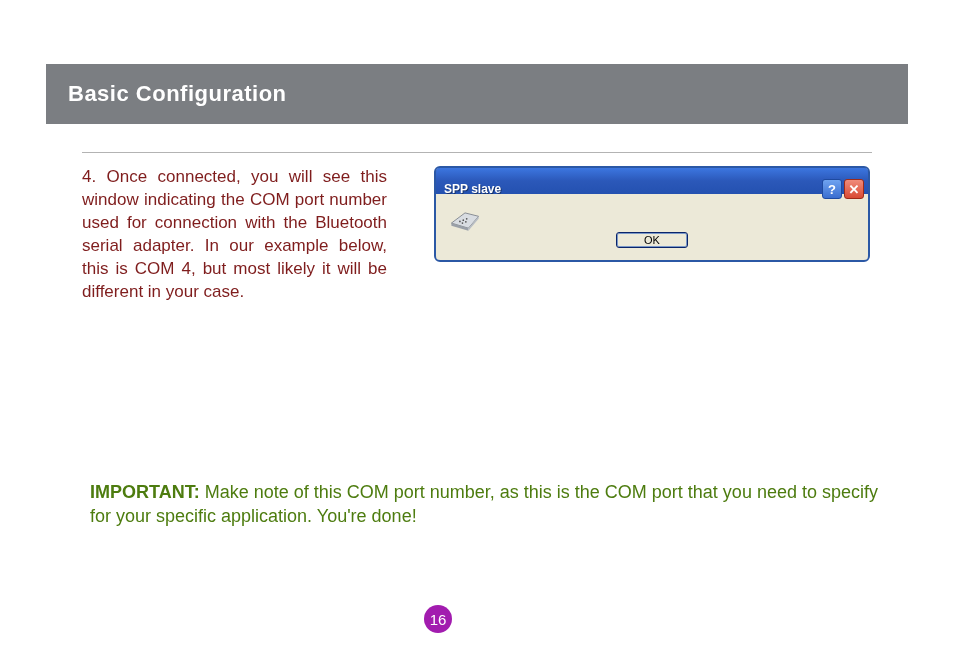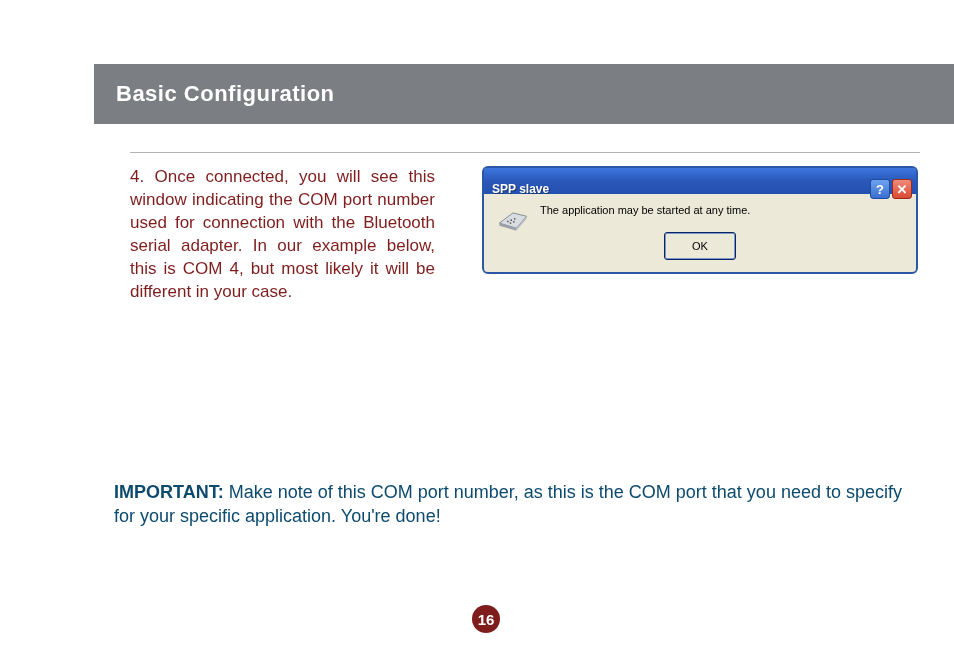--- a/index.html
+++ b/index.html
@@ -1,17 +1,17 @@
 <!DOCTYPE html>
 <html><head>
 <meta charset="utf-8">
 <style>
   * { box-sizing: border-box; margin: 0; padding: 0; }
   html, body { width: 954px; height: 665px; background: #fff; font-family: Arial, Helvetica, sans-serif; }
-  .page { position: relative; width: 876px; height: 665px; margin-left: 48px; }
+  .page { position: relative; width: 876px; height: 665px; }
   .header-bar {
     position: absolute;
     left: 46px; top: 64px;
     width: 862px; height: 60px;
     background: #7b7e82;
     display: flex; align-items: center;
     padding-left: 22px;
   }
   .header-title {
     color: #fff;
@@ -90,47 +90,47 @@
   .chk {
     width: 13px; height: 13px;
     border: 1px solid #2b58a5;
     background: #fff;
     margin-right: 6px;
   }
   .ok-row { text-align: center; }
   .ok-btn {
     display: inline-block;
     min-width: 72px;
-    padding: 7px 14px;
+    padding: 1px 14px;
     font-size: 11px;
     background: #ece9d8;
     border: 1px solid #0a246a;
     border-radius: 3px;
     box-shadow: 0 0 0 1px #7a98c8 inset;
   }
   .important {
     position: absolute;
-    left: 66px; top: 480px;
+    left: 90px; top: 480px;
     width: 790px;
     font-size: 18px;
-    color: #0c4a6e;
+    color: #4d7c0f;
     line-height: 1.35;
   }
   .important .label { font-weight: bold; }
   .page-circle {
     position: absolute;
     left: 50%; transform: translateX(-50%);
     bottom: 32px;
     width: 28px; height: 28px;
     border-radius: 50%;
-    background: #7f1d1d;
+    background: #a21caf;
     color: #fff;
     display: flex; align-items: center; justify-content: center;
     font-size: 15px;
-    font-weight: bold;
+    font-weight: normal;
   }
 </style>
 </head>
 <body>
 
 <div class="page">
 
   <div class="header-bar">
     <span class="header-title">Basic Configuration</span>
   </div>
@@ -157,21 +157,20 @@
             <polygon points="4,22 24,28 24,31 4,25" fill="#9aa0a8"></polygon>
             <polygon points="24,28 36,14 36,17 24,31" fill="#b8bdc4"></polygon>
             <circle cx="14" cy="20" r="1" fill="#555"></circle>
             <circle cx="18" cy="18.5" r="1" fill="#555"></circle>
             <circle cx="22" cy="17" r="1" fill="#555"></circle>
             <circle cx="17" cy="22" r="1" fill="#555"></circle>
             <circle cx="21" cy="20.5" r="1" fill="#555"></circle>
           </svg>
         </div>
         <div class="dialog-texts">
-          <p>The application may be started at any time.</p>
         </div>
       </div>
       <div class="ok-row">
         <div class="ok-btn">OK</div>
       </div>
     </div>
   </div>
 
   <div class="important">
     <span class="label">IMPORTANT:  </span><span>Make note of this COM port number, as this is the COM port that you need to specify for your specific application. You're done!</span>

